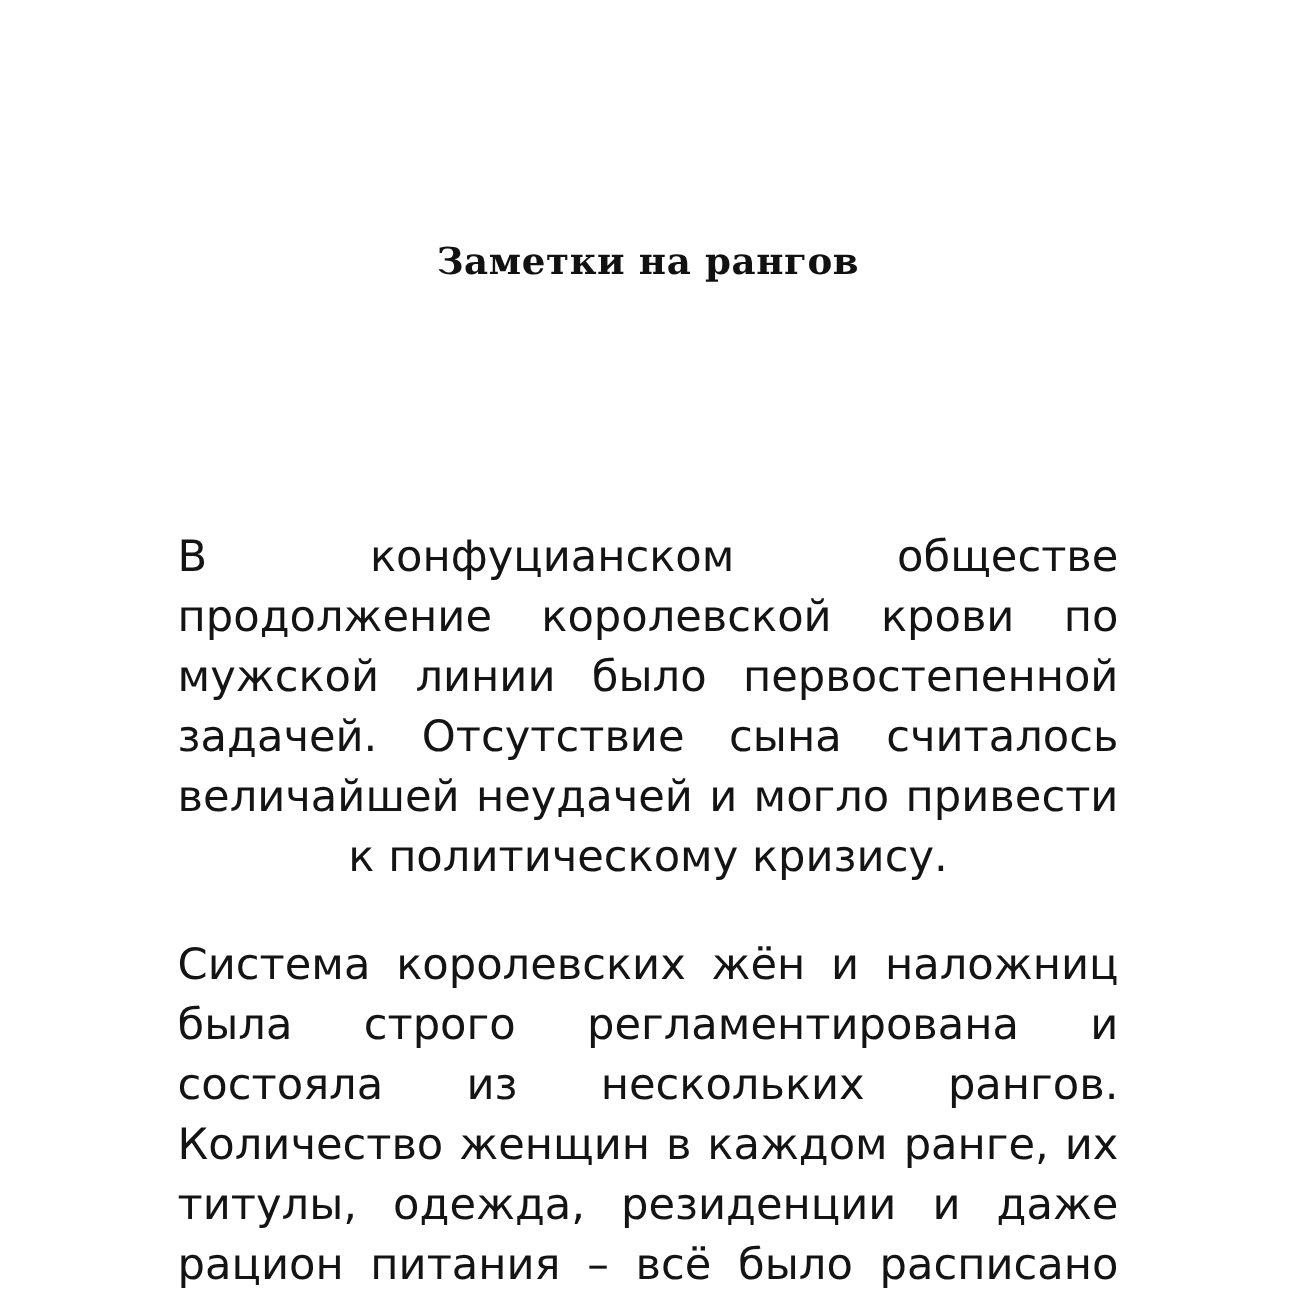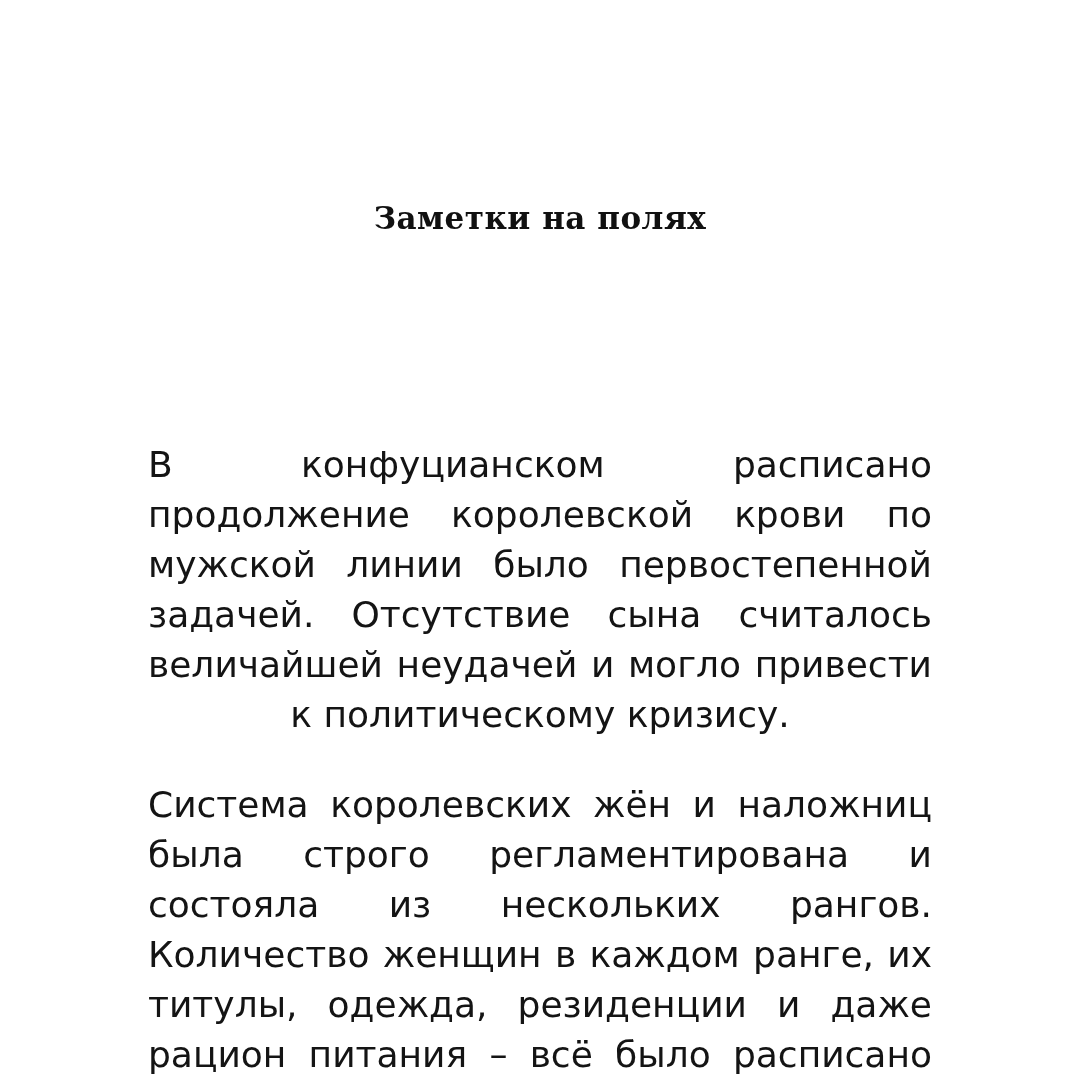--- a/index.html
+++ b/index.html
@@ -51,20 +51,20 @@
   }
   .paragraph:last-child {
     margin-bottom: 0;
   }
 </style>
 </head>
 <body>
 
 <div class="page">
 
-  <div class="doc-title">Заметки на полях</div>
+  <div class="doc-title">Заметки на рангов</div>
 
   <div class="body-block">
-    <p class="paragraph">В конфуцианском расписано продолжение королевской крови по мужской линии было первостепенной задачей. Отсутствие сына считалось величайшей неудачей и могло привести к политическому кризису.</p>
+    <p class="paragraph">В конфуцианском обществе продолжение королевской крови по мужской линии было первостепенной задачей. Отсутствие сына считалось величайшей неудачей и могло привести к политическому кризису.</p>
     <p class="paragraph">Система королевских жён и наложниц была строго регламентирована и состояла из нескольких рангов. Количество женщин в каждом ранге, их титулы, одежда, резиденции и даже рацион питания – всё было расписано по закону.</p>
   </div>
 
 </div>
 
 </body></html>

